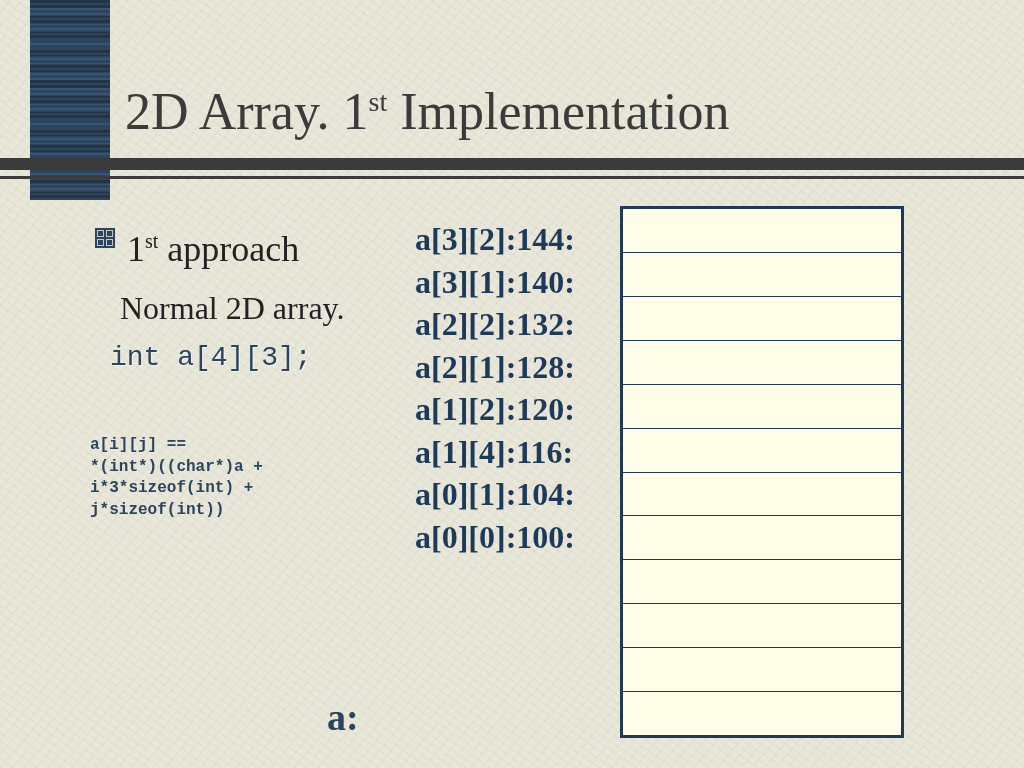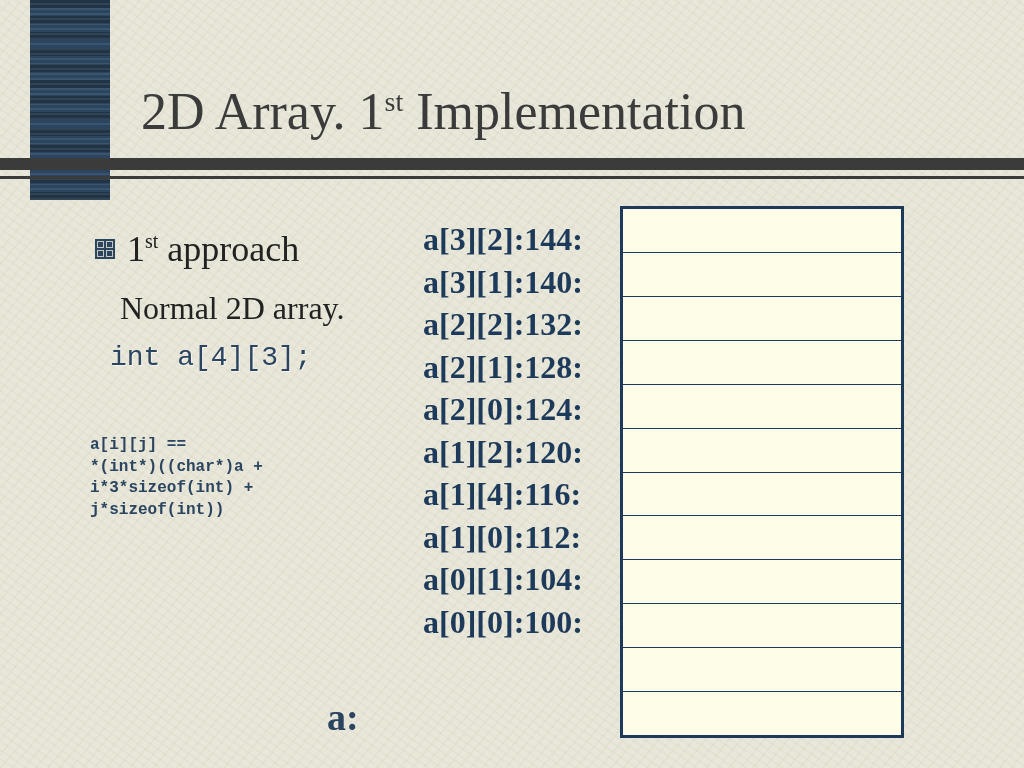--- a/index.html
+++ b/index.html
@@ -24,21 +24,20 @@
     background-image:
       repeating-linear-gradient(0deg, rgba(255,255,255,0.08) 0 2px, transparent 2px 5px),
       repeating-linear-gradient(0deg, rgba(0,0,0,0.25) 0 8px, rgba(0,0,0,0) 8px 16px);
   }
   .title {
     position: absolute;
     left: 125px;
     top: 82px;
     font-size: 52px;
     color: #3b3b3b;
-    margin-left: 16px;
   }
   .title sup { font-size: 28px; vertical-align: super; }
   .hr-outer {
     position: absolute;
     left: 0; right: 0;
     top: 158px;
     height: 12px;
     background: #3b3b3b;
   }
   .hr-inner {
@@ -46,21 +45,21 @@
     left: 0; right: 0;
     top: 176px;
     height: 3px;
     background: #3b3b3b;
   }
   .bullet-block {
     position: absolute;
     left: 95px;
     top: 228px;
   }
-  .bullet-row { display: flex; align-items: center; gap: 12px; }
+  .bullet-row { display: flex; gap: 12px; }
   .bullet-icon {
     width: 20px; height: 20px;
     background: #2b4560;
     display: grid;
     grid-template-columns: 1fr 1fr;
     grid-template-rows: 1fr 1fr;
     gap: 2px;
     padding: 2px;
   }
   .bullet-icon span { background: #2b4560; border: 1px solid #c9c8ba; }
@@ -102,21 +101,20 @@
     color: #2b4560;
   }
   .addr-col {
     position: absolute;
     left: 415px;
     top: 218px;
     font-size: 32px;
     font-weight: bold;
     color: #1d3a5a;
     line-height: 1.33;
-    margin-left: 8px;
   }
   .mem-box {
     position: absolute;
     left: 620px;
     top: 206px;
     width: 284px;
     height: 532px;
     background: #fdfde8;
     border: 3px solid #1d3a5a;
     display: flex;
@@ -160,24 +158,22 @@
 *(int*)((char*)a +
 i*3*sizeof(int) +
 j*sizeof(int))</div>
 <div class="a-label">a:</div>
 
 <div class="addr-col" id="addr-col">
     <div>a[3][2]:144:</div>
     <div>a[3][1]:140:</div>
     <div>a[2][2]:132:</div>
     <div>a[2][1]:128:</div>
-    <div>a[2][0]:124:</div>
     <div>a[1][2]:120:</div>
     <div>a[1][4]:116:</div>
-    <div>a[1][0]:112:</div>
     <div>a[0][1]:104:</div>
     <div>a[0][0]:100:</div>
   </div>
 
 <div class="mem-box" id="mem-box">
     <div class="mem-cell"></div>
     <div class="mem-cell"></div>
     <div class="mem-cell"></div>
     <div class="mem-cell"></div>
     <div class="mem-cell"></div>

